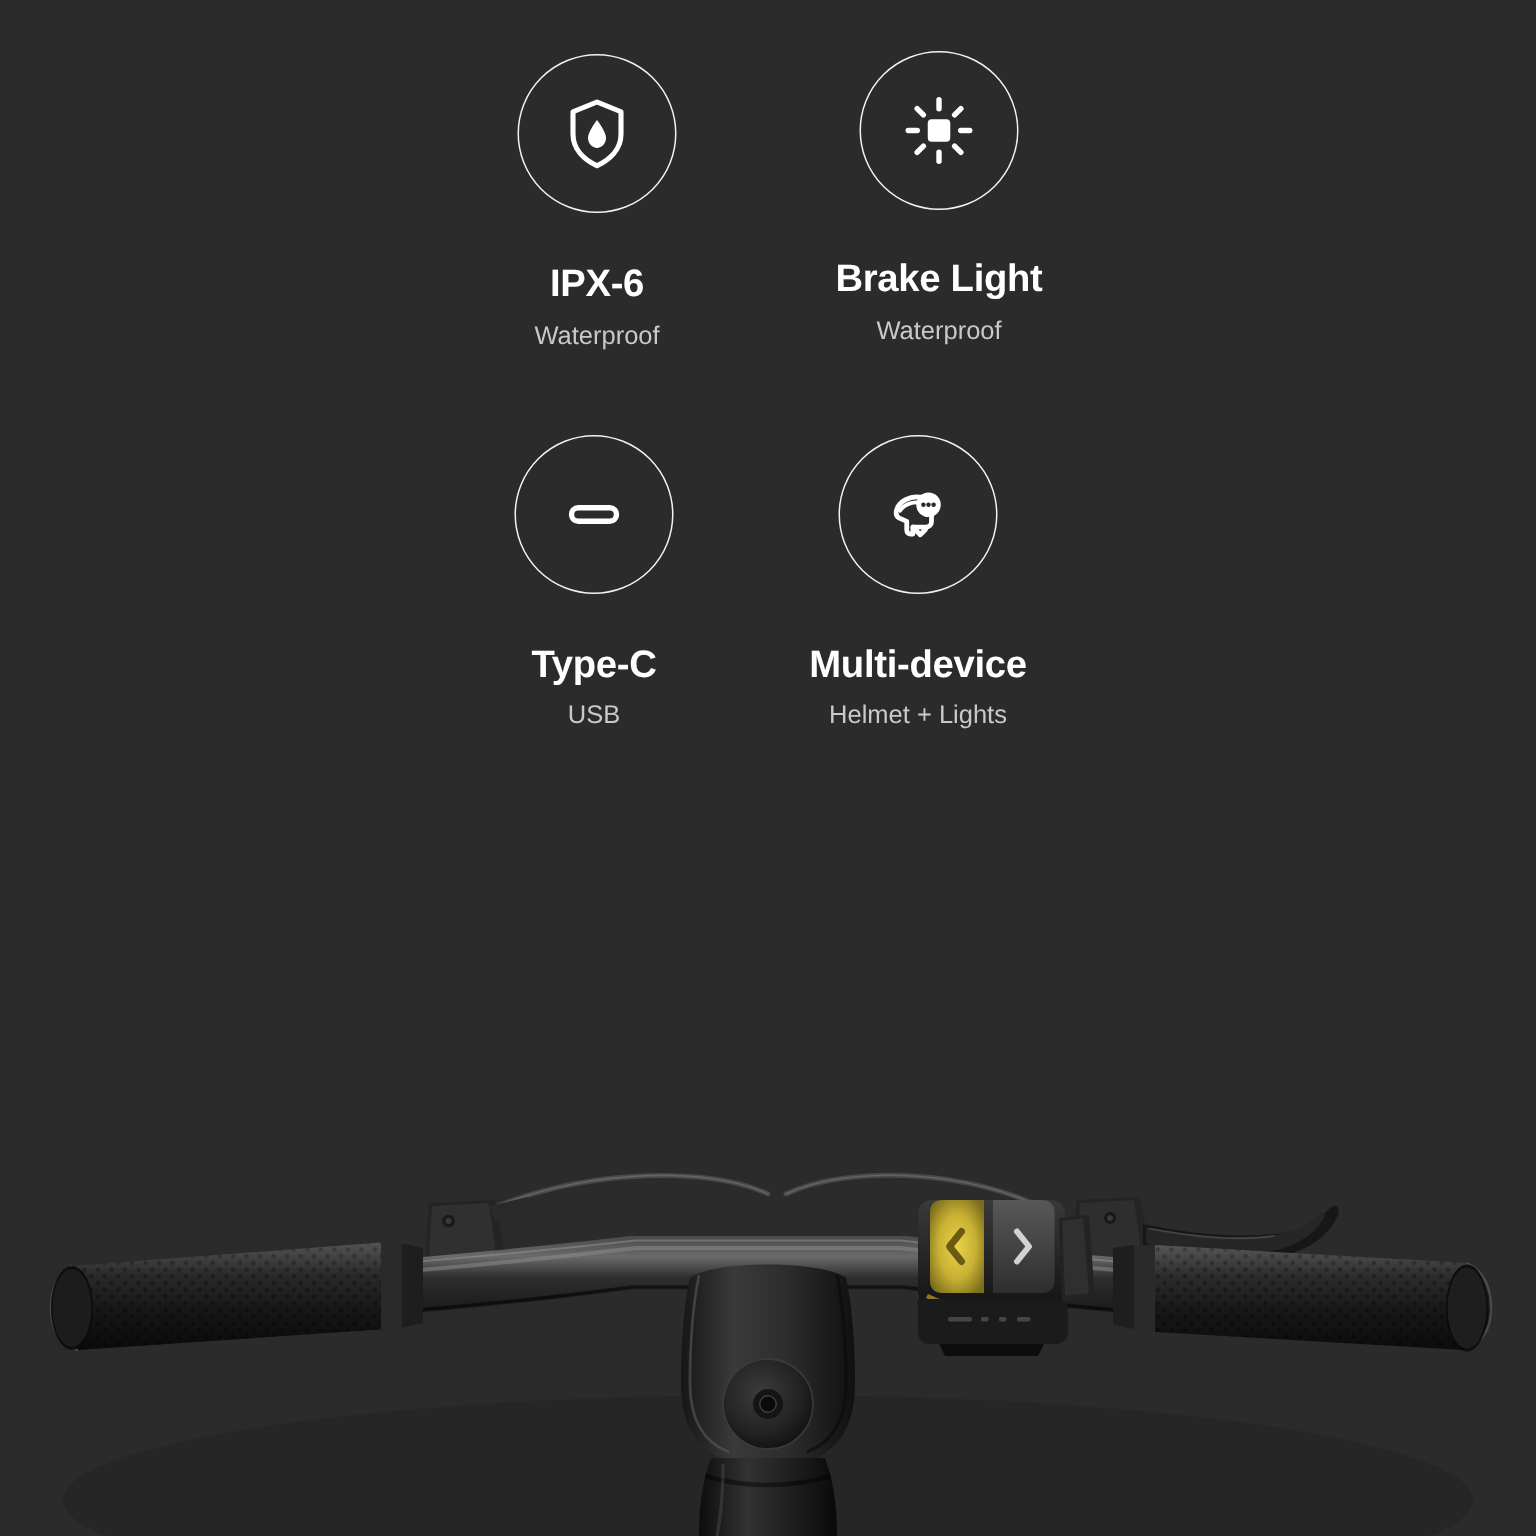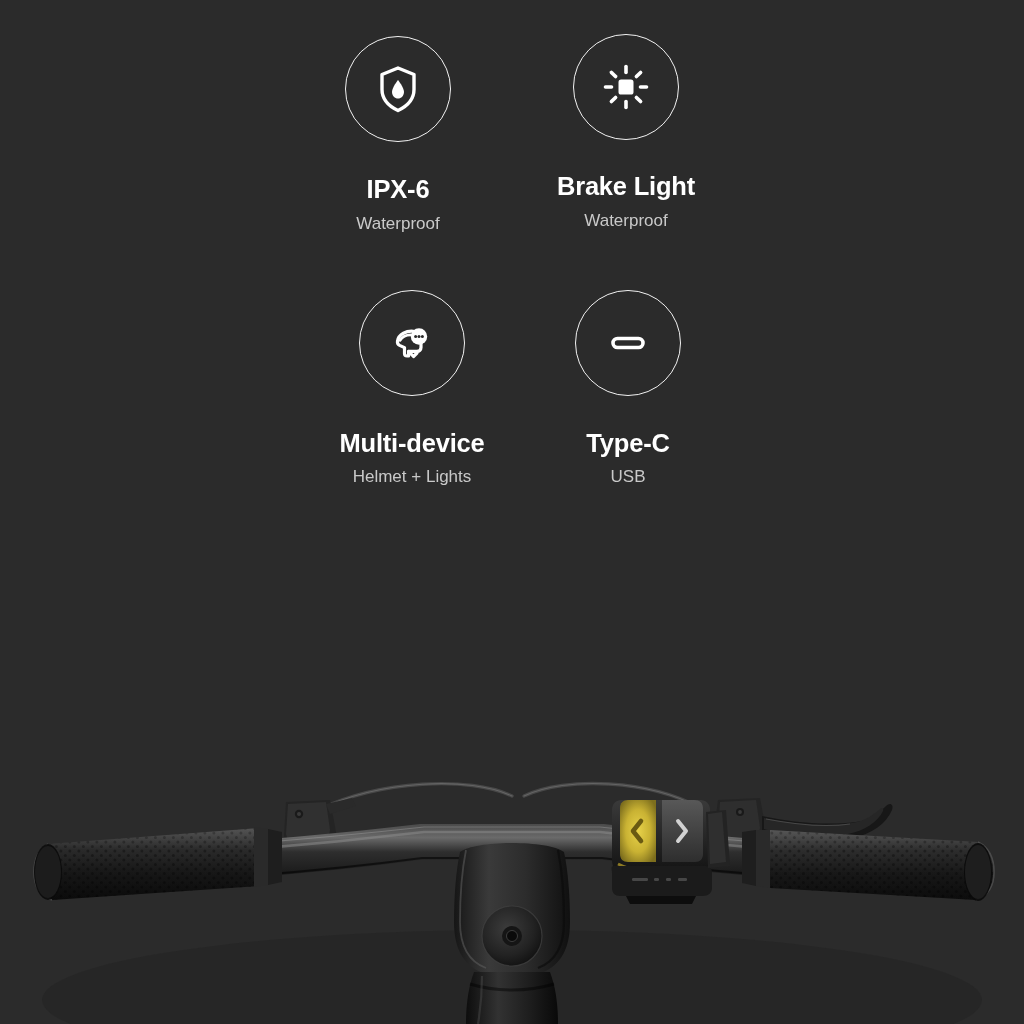--- a/index.html
+++ b/index.html
@@ -93,48 +93,48 @@
           </svg>
         </div>
         <div class="ftitle">Brake Light</div>
         <div class="fsub">Waterproof</div>
       </div>
 
     </div>
 
     <div class="frow row2">
 
+      <div class="fcell cell-type">
+        <div class="fcircle">
+          <svg class="ficon" viewBox="0 0 56 56">
+            <rect x="13" y="23.5" width="30" height="9" rx="4.5" fill="none" stroke="#ffffff" stroke-width="3.6"></rect>
+          </svg>
+        </div>
+        <div class="ftitle">Type-C</div>
+        <div class="fsub">USB</div>
+      </div>
+
       <div class="fcell cell-multi">
         <div class="fcircle">
           <svg class="ficon" viewBox="0 0 56 56">
             <path d="M31 16.5 C22.5 15 14.5 19.5 13.5 26 C13.2 28 14 29.6 15.6 30.4 L20.5 32.6
                      L20.5 38.5 C20.5 40 21.6 41 23 41 L24.6 41 L24.6 36.4 L33 36.4
                      C35.4 36.4 37 34.8 37 32.6 L37 27" fill="none" stroke="#ffffff" stroke-width="3.2" stroke-linecap="round" stroke-linejoin="round"></path>
             <path d="M16 25.5 C18.5 21.5 23.5 19.5 28.5 20" fill="none" stroke="#ffffff" stroke-width="2.6" stroke-linecap="round"></path>
             <path d="M24.6 36.4 L29.5 41.5 L33 38" fill="none" stroke="#ffffff" stroke-width="3.2" stroke-linecap="round" stroke-linejoin="round"></path>
             <circle cx="35" cy="21.5" r="8.2" fill="#ffffff"></circle>
             <circle cx="31.6" cy="21.5" r="1.5" fill="#2b2b2b"></circle>
             <circle cx="35" cy="21.5" r="1.5" fill="#2b2b2b"></circle>
             <circle cx="38.4" cy="21.5" r="1.5" fill="#2b2b2b"></circle>
           </svg>
         </div>
         <div class="ftitle">Multi-device</div>
         <div class="fsub">Helmet + Lights</div>
       </div>
 
-      <div class="fcell cell-type">
-        <div class="fcircle">
-          <svg class="ficon" viewBox="0 0 56 56">
-            <rect x="13" y="23.5" width="30" height="9" rx="4.5" fill="none" stroke="#ffffff" stroke-width="3.6"></rect>
-          </svg>
-        </div>
-        <div class="ftitle">Type-C</div>
-        <div class="fsub">USB</div>
-      </div>
-
     </div>
   </div>
 
   <div class="scooter">
     <svg width="1024" height="324" viewBox="0 0 1024 324">
       <defs>
         <linearGradient id="gripL" x1="0" y1="0" x2="0" y2="1">
           <stop offset="0" stop-color="#3d3d3d"></stop>
           <stop offset="0.30" stop-color="#262626"></stop>
           <stop offset="0.62" stop-color="#141414"></stop>

